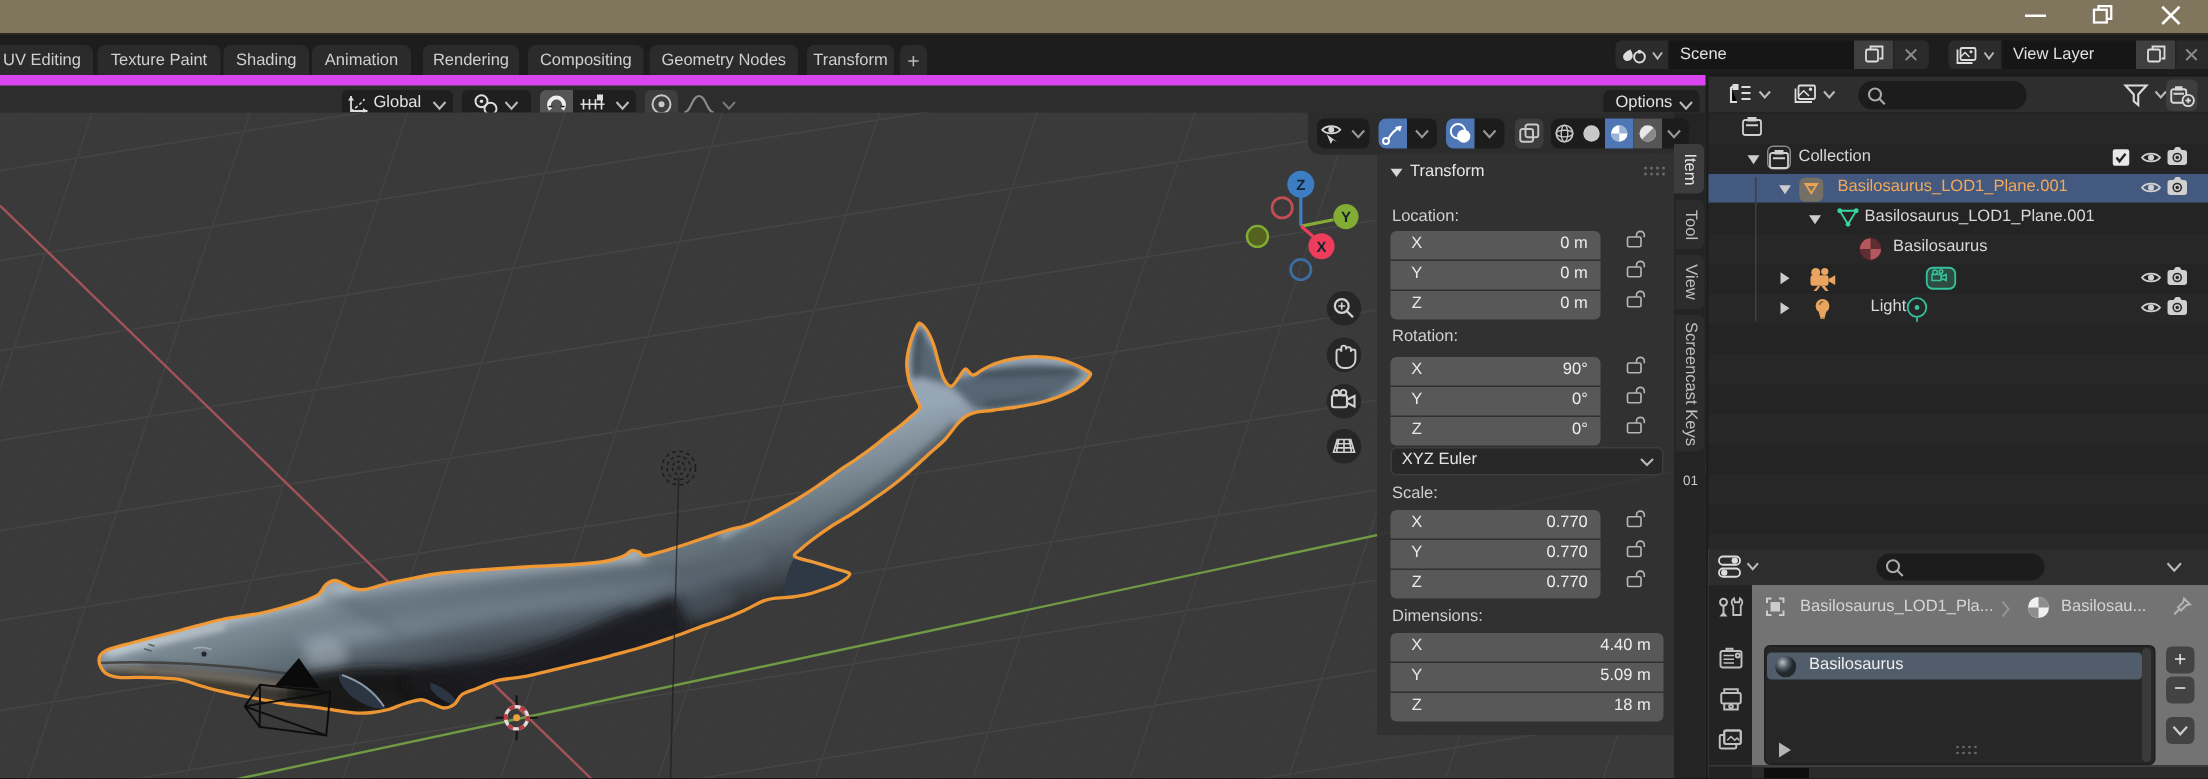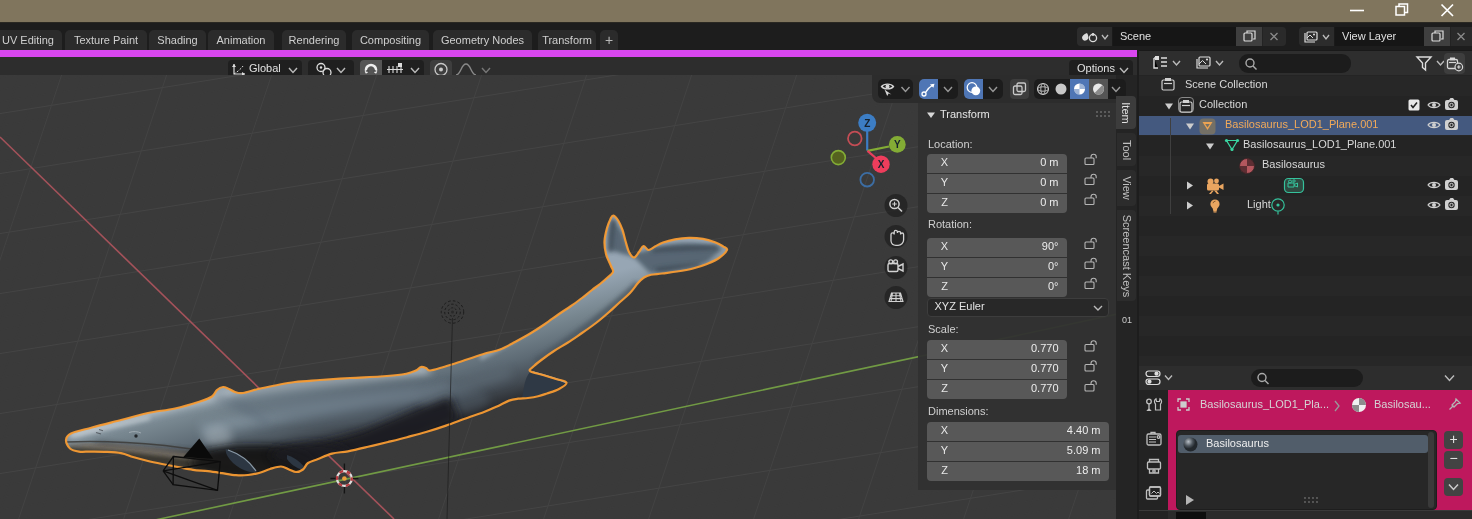--- a/index.html
+++ b/index.html
@@ -5,21 +5,21 @@
 html,body{margin:0;padding:0;background:#000;}
 #app{position:relative;width:1472px;height:519px;overflow:hidden;font-family:"Liberation Sans",sans-serif;background:#1d1d1d;}
 .abs{position:absolute;}
 #titlebar{left:0;top:0;width:1472px;height:23px;background:#80755d;border-bottom:1px solid #2a2822;box-sizing:border-box;}
 #topbar{left:0;top:23px;width:1472px;height:27px;background:#1d1d1d;}
 .tab{position:absolute;top:7px;height:20px;background:#2b2b2b;border-radius:5px 5px 0 0;color:#cfcfcf;font-size:11px;line-height:20px;text-align:center;}
 #vpheader{left:0;top:50px;width:1137px;height:25px;background:#2d2d2d;border-top:7px solid #d946ef;box-sizing:border-box;}
 #outheader{left:1139px;top:50px;width:333px;height:25px;background:#2e2e2e;border-top:1px solid #191919;box-sizing:border-box;}
 #viewport{left:0;top:75px;width:1137px;height:444px;background:#383838;}
 #outliner{left:1139px;top:75px;width:333px;height:289px;background:#242424;}
-#props{left:1139px;top:366px;width:333px;height:153px;background:#be185d;}
+#props{left:1139px;top:366px;width:333px;height:153px;background:#737373;}
 .orow{position:absolute;left:0;width:333px;height:20px;}
 .orow .txt{position:absolute;top:3px;font-size:11px;color:#d8d8d8;}
 .frow{position:absolute;left:8px;width:140px;height:19px;background:#585858;color:#ededed;font-size:11px;}
 .frow .ax{position:absolute;left:0;width:36px;text-align:center;top:2px;color:#e8e8e8;}
 .frow .val{position:absolute;right:8px;top:2px;}
 .vtab{position:absolute;left:1117px;width:19px;background:#2c2c2c;color:#c0c0c0;font-size:11px;border-radius:0 4px 4px 0;}
 .vtab span{position:absolute;left:50%;top:50%;transform:translate(-50%,-50%) rotate(90deg);white-space:nowrap;}
 </style>
 </head>
 <body>
@@ -672,23 +672,20 @@
       <g id="camic" transform="translate(306,23)">
           <rect x="0" y="2" width="13" height="10" rx="2" fill="#d0d0d0"></rect>
           <path d="M4 2 l1.5 -2 h2.5 l1.5 2" fill="#d0d0d0"></path>
           <circle cx="6.5" cy="7" r="3.2" fill="#272727"></circle>
           <circle cx="6.5" cy="7" r="1.7" fill="none" stroke="#d0d0d0" stroke-width="1"></circle>
         </g>
       <use href="#camic" y="20"></use>
         <use href="#camic" y="80"></use>
         <use href="#camic" y="100"></use>
     </svg>
-    <div class="orow">
-        <span class="txt" style="left:46px;">Scene Collection</span>
-      </div>
     <div class="orow" style="top:20px;">
         <span class="txt" style="left:60px;text-align:right;">Collection</span>
       </div>
     <div class="orow" style="top:40px;">
         <span class="txt" style="left:86px;color:#f2aa5a;">Basilosaurus_LOD1_Plane.001</span>
       </div>
     <div class="orow" style="top:60px;">
         <span class="txt" style="left:104px;">Basilosaurus_LOD1_Plane.001</span>
       </div>
     <div class="orow" style="top:80px;">

